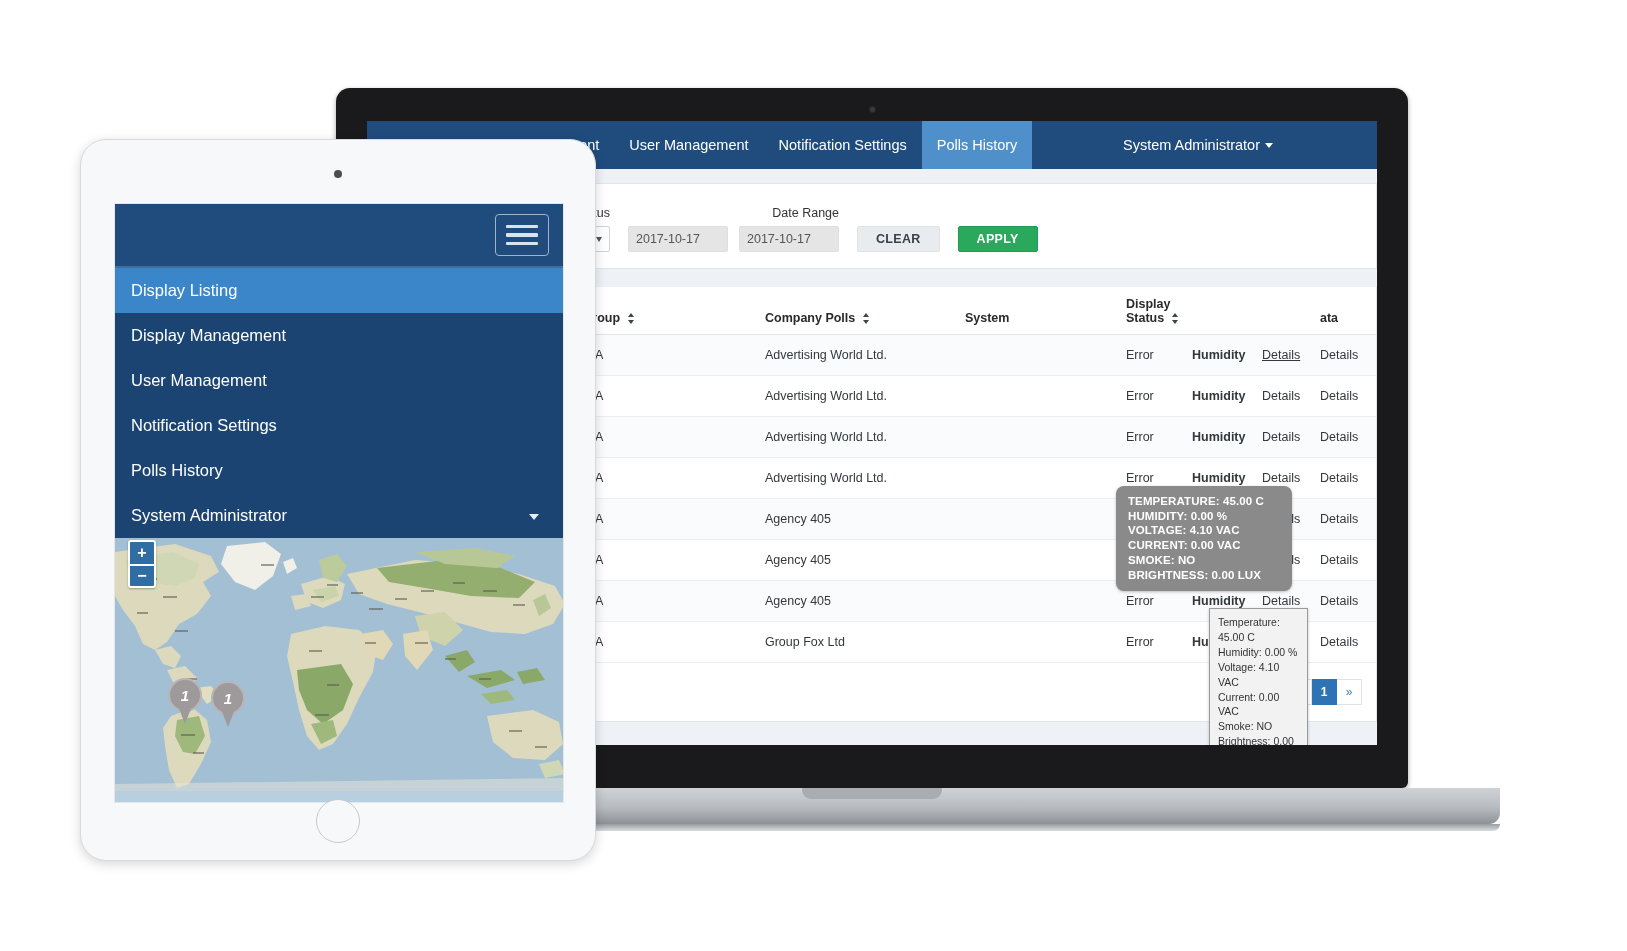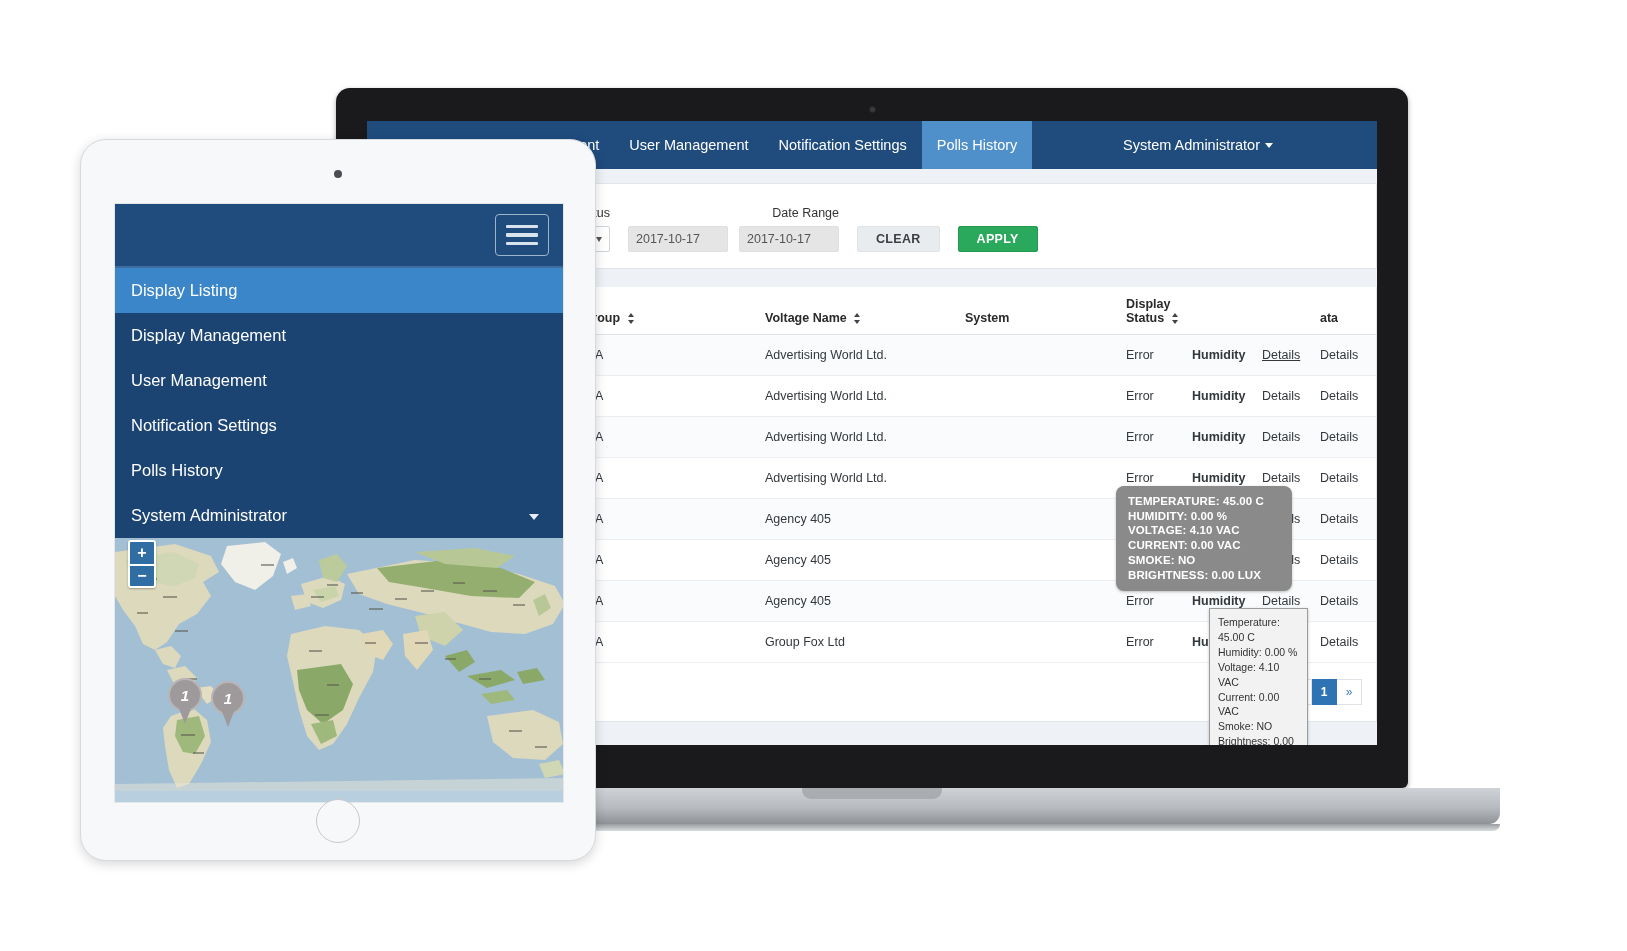--- a/index.html
+++ b/index.html
@@ -296,21 +296,21 @@
                   <th style="width:36px;"></th>
                   <th>
                     <span>Name</span>
                     <span class="sort-arrows"></span>
                   </th>
                   <th>
                     <span>Group</span>
                     <span class="sort-arrows"></span>
                   </th>
                   <th style="width:200px;">
-                    <span>Voltage Name</span>
+                    <span>Company Polls</span>
                     <span class="sort-arrows"></span>
                   </th>
                   <th>
                     <span>System</span>
                   </th>
                   <th style="width:66px;">
                     Display<br>
                     
                     Status
                     <span class="sort-arrows"></span>

